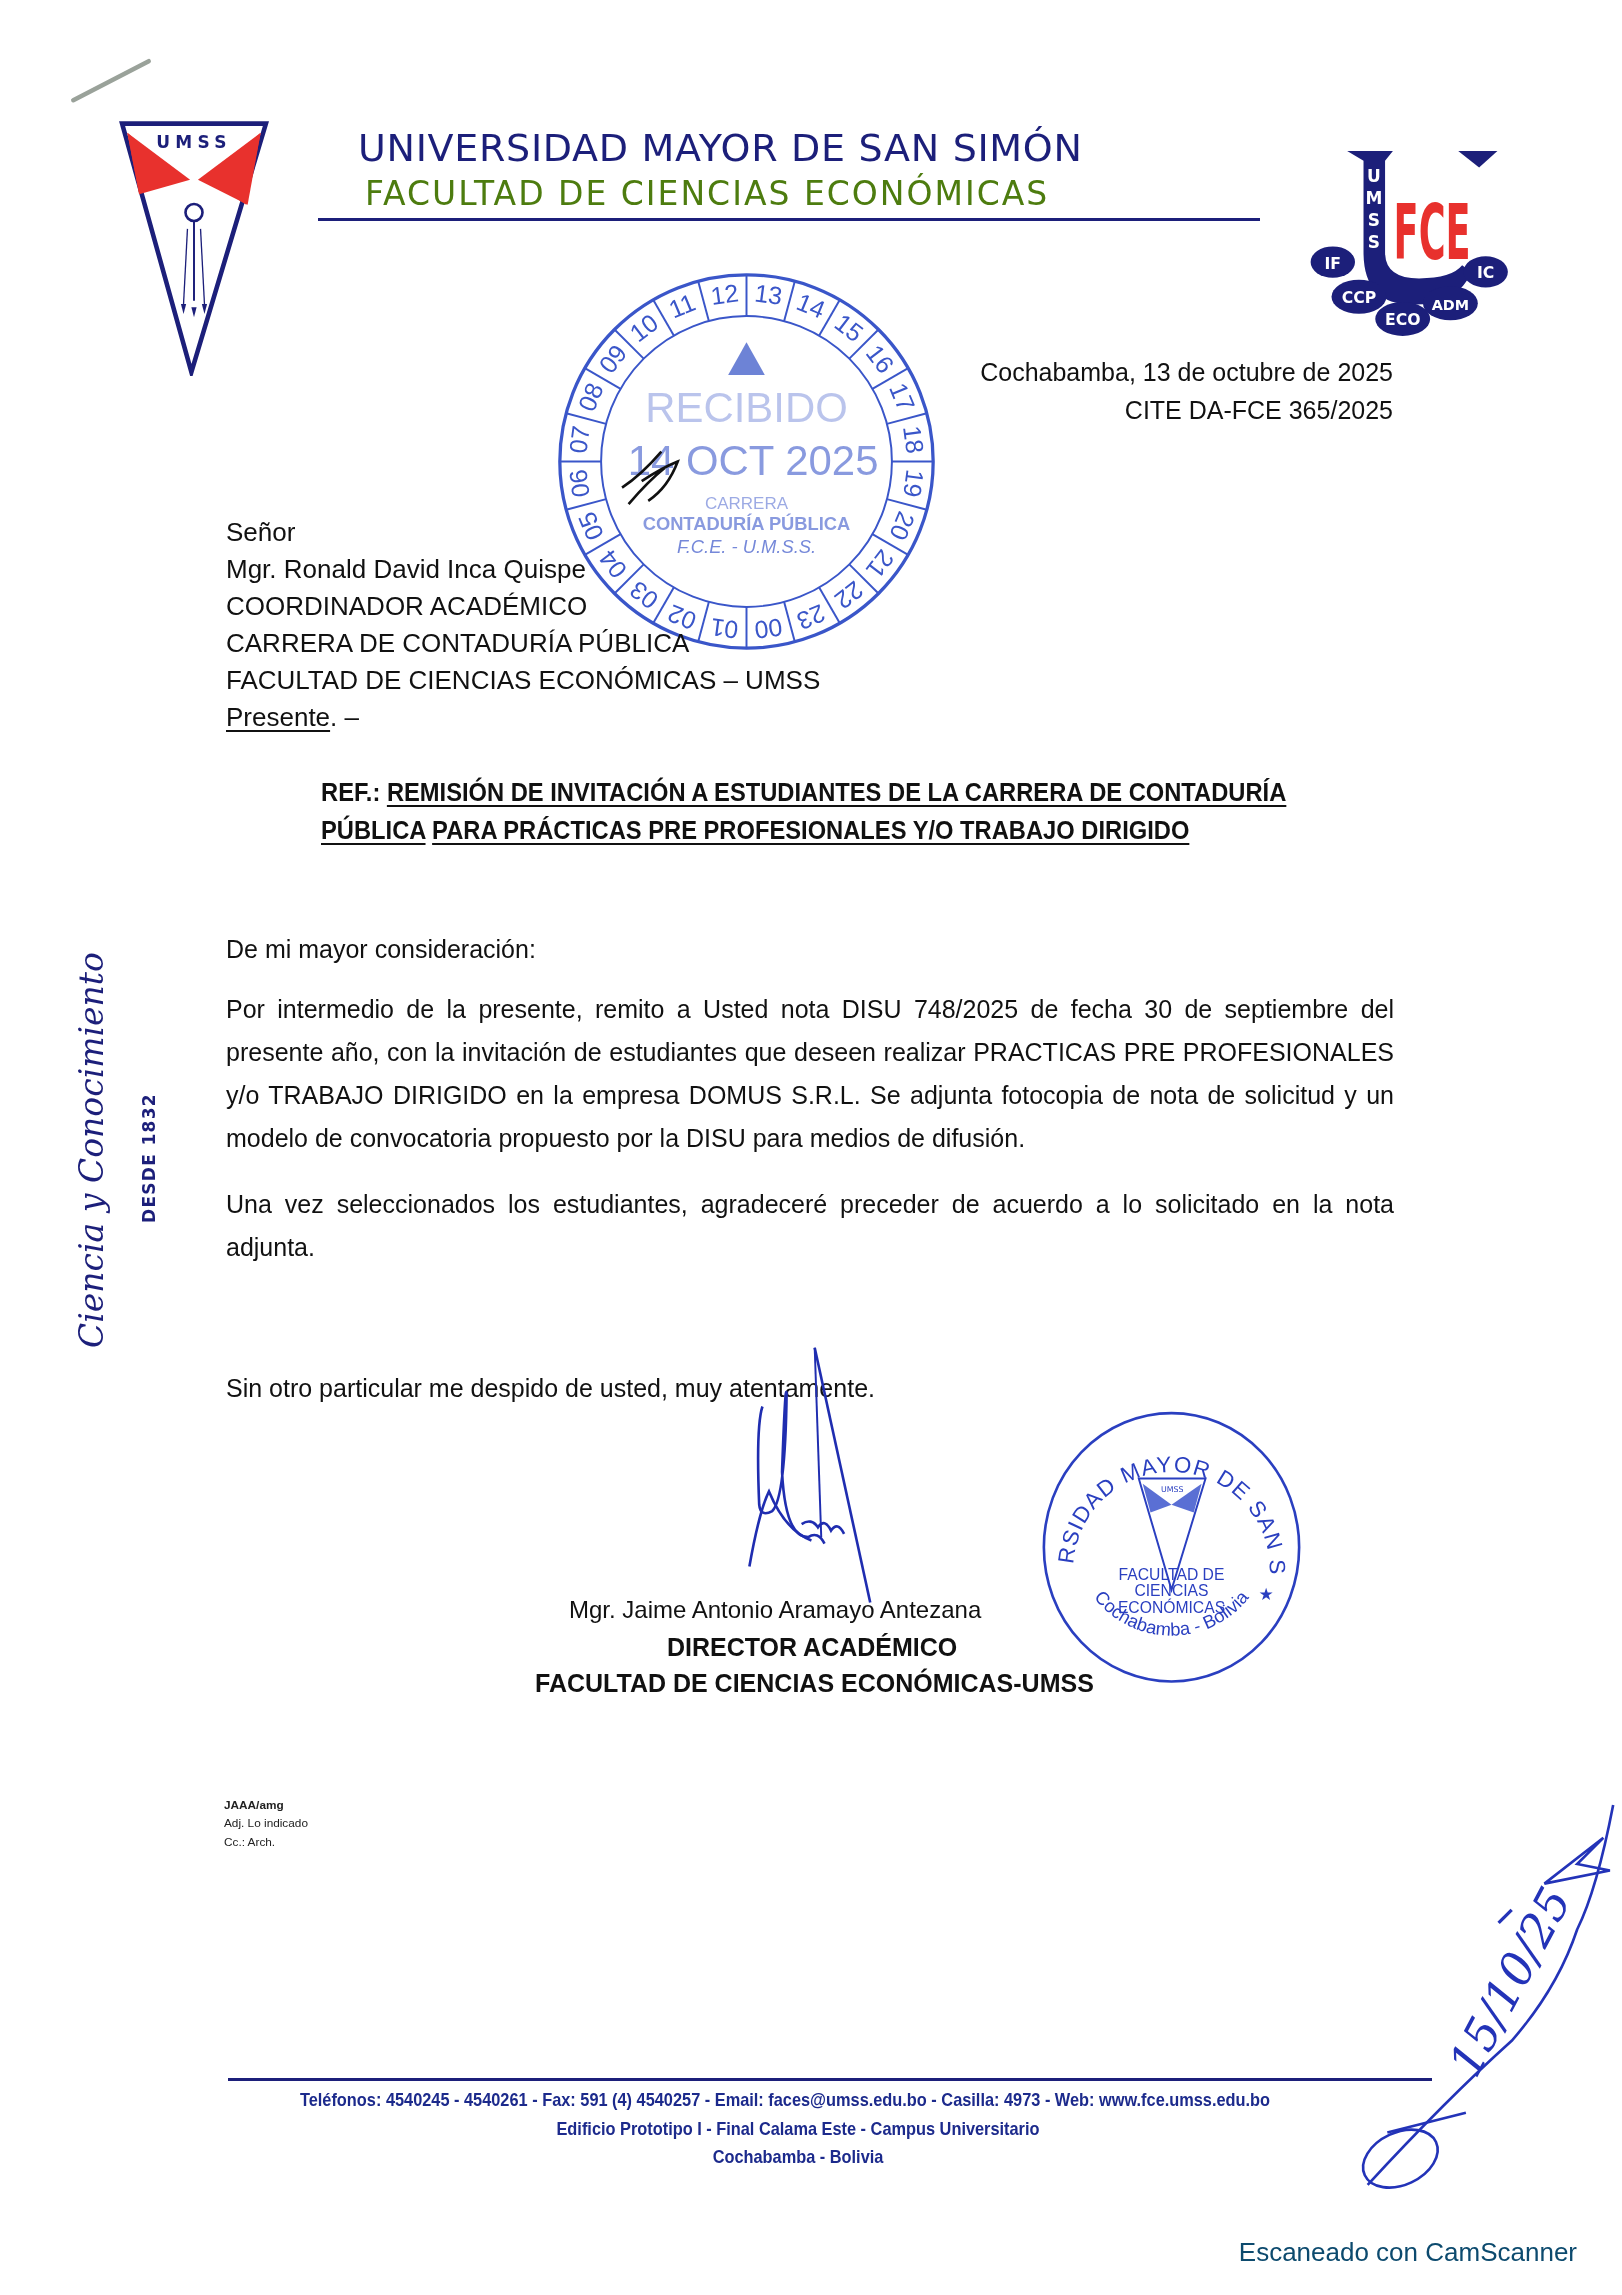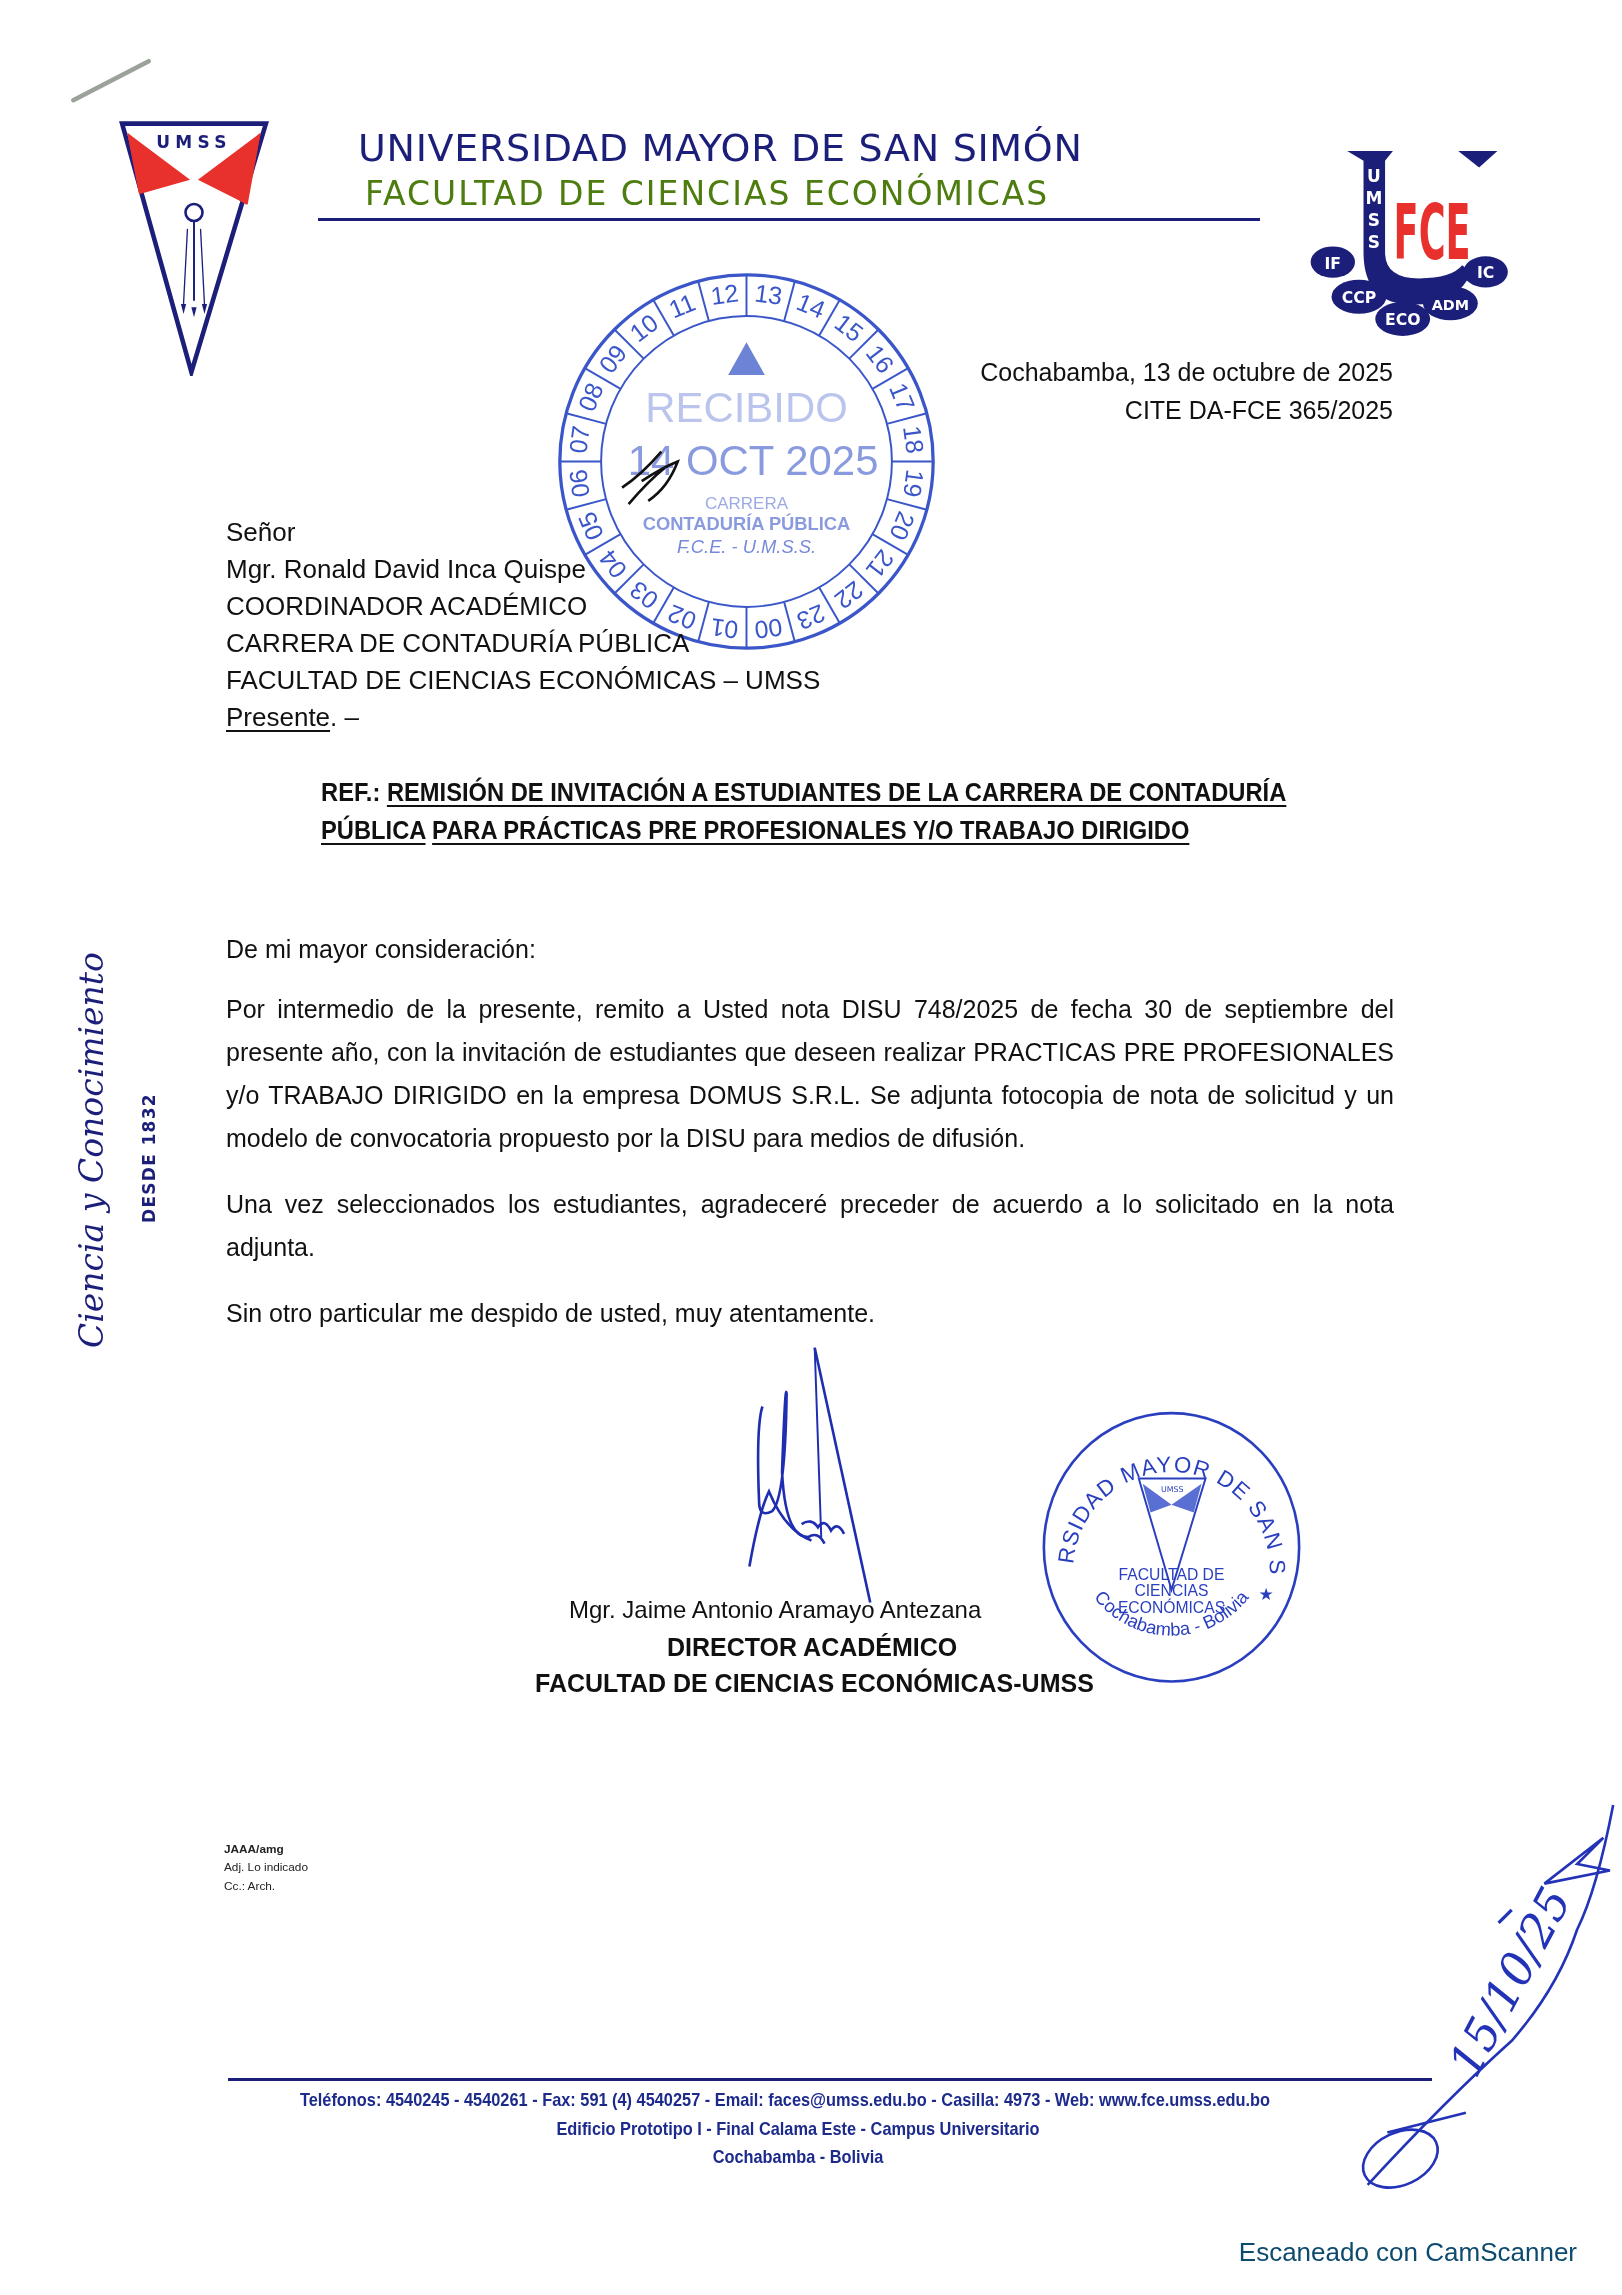--- a/index.html
+++ b/index.html
@@ -24,27 +24,27 @@
   .u { text-decoration:underline; text-underline-offset:3.9px; }
 
   .ref { left:321px; top:773px; font-size:25.5px; font-weight:bold; line-height:38px; white-space:nowrap;
          font-family:"Liberation Sans", sans-serif; transform:scaleX(0.93); transform-origin:left; }
   .ref .ul { text-decoration:underline; text-decoration-thickness:2px; text-underline-offset:3.9px; }
 
   .para { left:226px; width:1168px; font-size:25px; line-height:43px; white-space:normal; text-align:justify; }
   .p0 { top:928px; }
   .p1 { top:988px; }
   .p2 { top:1183px; }
-  .p3 { top:1292px; }
+  .p3 { top:1367px; }
 
   .sig-name { left:569px; top:1596px; font-size:24px; white-space:nowrap; }
   .sig-role { left:667px; top:1633px; font-size:25px; font-weight:bold; white-space:nowrap; }
   .sig-fac { left:535px; top:1669px; font-size:25px; font-weight:bold; white-space:nowrap; }
 
-  .refs { left:224px; top:1796px; font-size:11.8px; line-height:18.3px; color:#222;margin-top:44px; }
+  .refs { left:224px; top:1796px; font-size:11.8px; line-height:18.3px; color:#222; }
   .refs div:first-child { font-weight:bold; }
 
   .foot-rule { left:228px; top:2078px; width:1204px; height:2.6px; background:#1c1f7a; }
   .foot { left:0; width:1622px; text-align:center; color:#1c2a8c; font-family:"Liberation Sans", sans-serif;
           font-weight:bold; white-space:nowrap; }
   .f1 { top:2089px; font-size:19px; transform:scaleX(0.86); left:-26px; }
   .f2 { top:2118px; font-size:19px; transform:scaleX(0.86); left:-13px; }
   .f3 { top:2146px; font-size:19px; transform:scaleX(0.86); left:-13px; }
 
   .side-motto { left:72px; top:1348px; transform:rotate(-90deg); transform-origin:left top;

